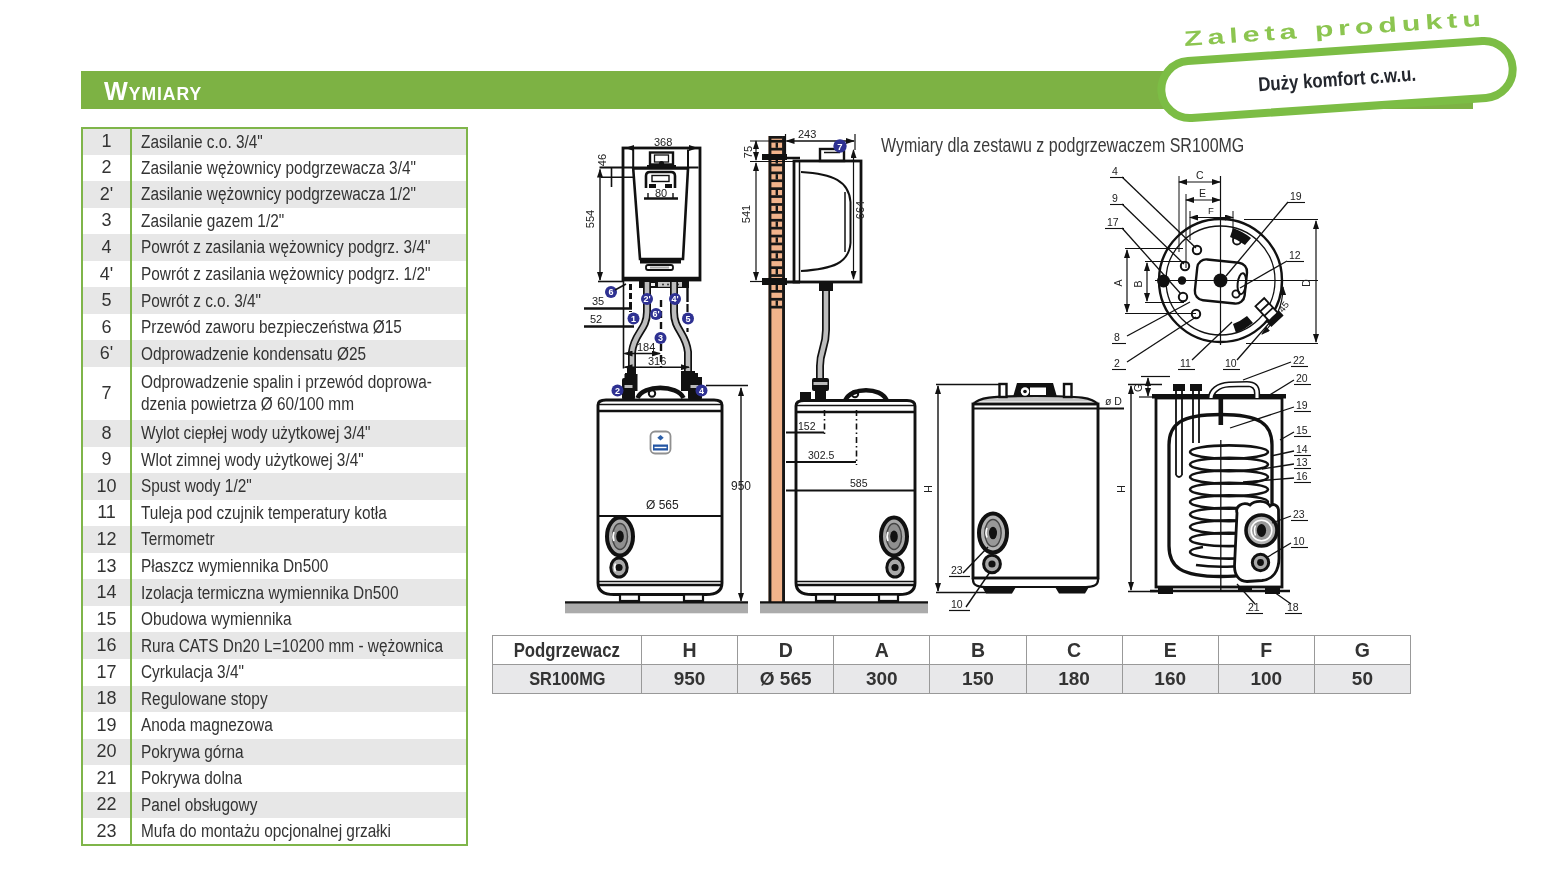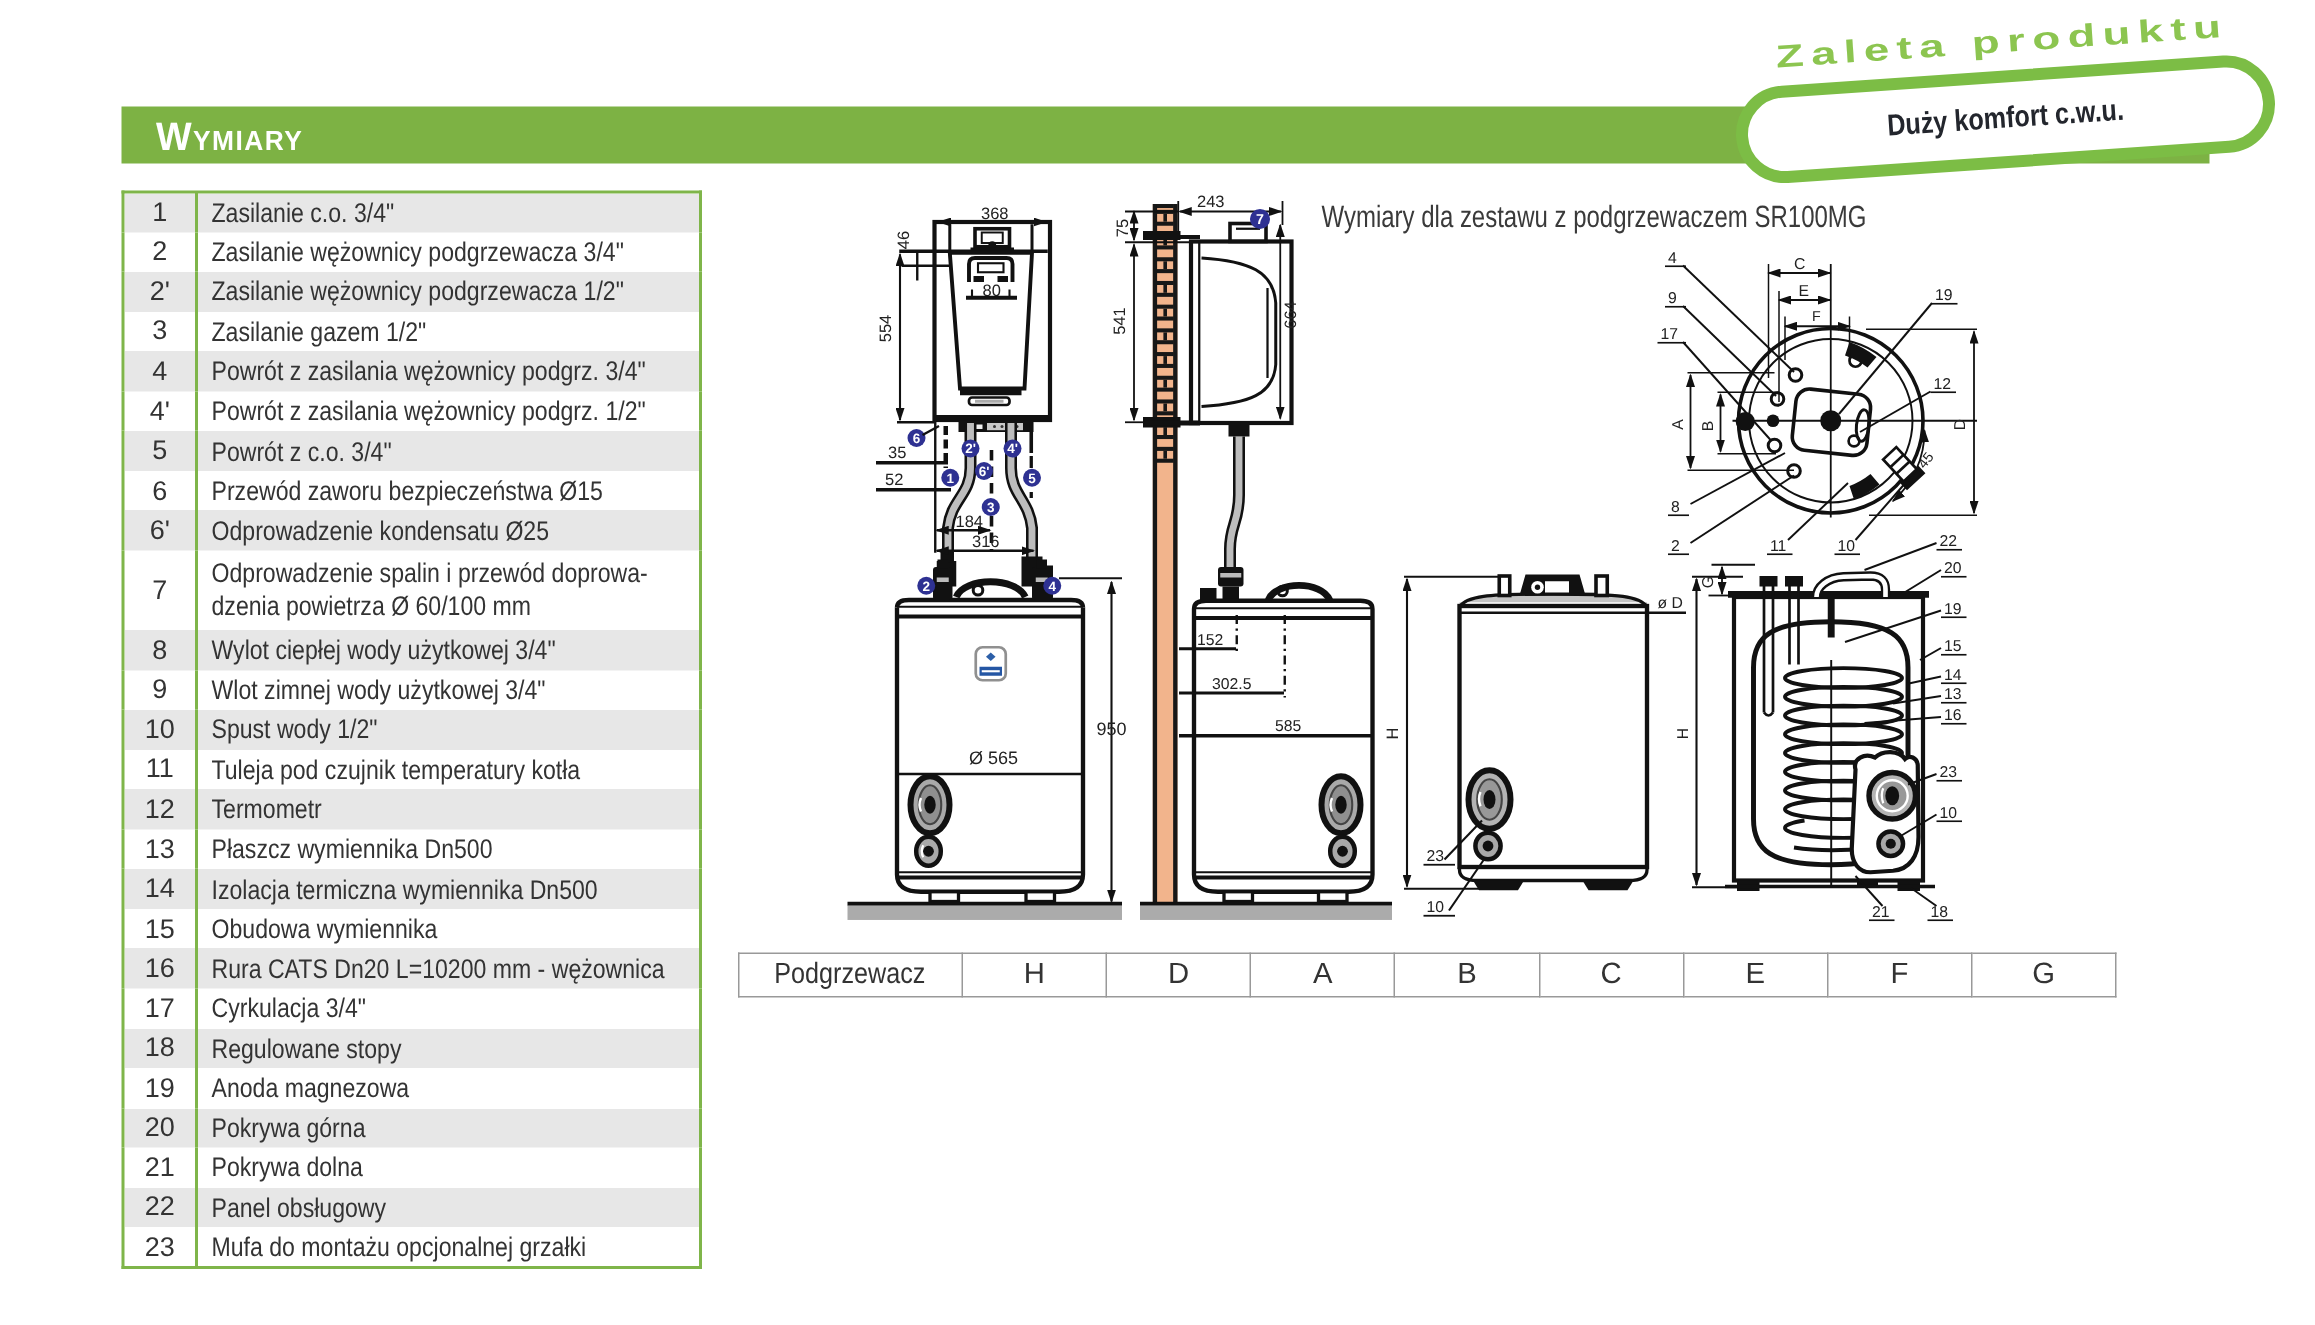--- a/index.html
+++ b/index.html
@@ -24,21 +24,21 @@
   .ltab td{font-size:18px;color:#333;padding:0;vertical-align:middle;overflow:hidden;}
   .ltab td.n{width:47px;text-align:center;border-right:2px solid #7fb54a;}
   .ltab td.d{padding-left:8.5px;}
   .ltab td.d .cx{display:inline-block;transform:scaleX(.855);transform-origin:0 50%;
         white-space:nowrap;line-height:22px;}
   .ltab tr{height:26.56px;}
   .ltab tr.dbl{height:53.12px;}
   .ltab tr:nth-child(odd){background:#e7e7e7;}
   .btab{position:absolute;left:492px;top:635px;width:919px;border:1px solid #999;
         table-layout:fixed;}
-  .btab td{border:1px solid #999;text-align:center;font-size:19px;color:#333;height:25.4px;padding:0;}
+  .btab td{border:1px solid #999;text-align:center;font-size:19px;color:#333;height:25.4px;padding:0;font-weight:bold;}
   .btab td.c1{width:148px;}
   .btab tr.g{background:#e8e8ea;}
   .btab tr.h td{height:28.2px;font-size:19.5px;}
   .btab tr:last-child td{height:27.6px;}
   .btab .cx{display:inline-block;transform:scaleX(.86);transform-origin:50% 50%;
         white-space:nowrap;}
   .title{position:absolute;left:881px;top:133px;font-size:20.5px;color:#3a3a3a;
         transform:scaleX(.78);transform-origin:0 0;white-space:nowrap;}
   svg.diag{position:absolute;left:0;top:0;}
 </style>
@@ -163,20 +163,31 @@
       <tr class="h">
         <td class="c1"><span class="cx">Podgrzewacz</span></td>
         <td>H</td>
         <td>D</td>
         <td>A</td>
         <td>B</td>
         <td>C</td>
         <td>E</td>
         <td>F</td>
         <td>G</td>
+      </tr>
+<tr class="g">
+        <td><span class="cx">SR100MG</span></td>
+        <td>950</td>
+        <td>Ø 565</td>
+        <td>300</td>
+        <td>150</td>
+        <td>180</td>
+        <td>160</td>
+        <td>100</td>
+        <td>50</td>
       </tr>
 </tbody>
   </table>
 
 <div class="pill">
     <div class="txt"><span>Duży komfort c.w.u.</span></div>
   </div>
 <div class="zaleta">Zaleta produktu</div>
 
 <svg class="diag" width="1543" height="883" viewBox="0 0 1543 883">

